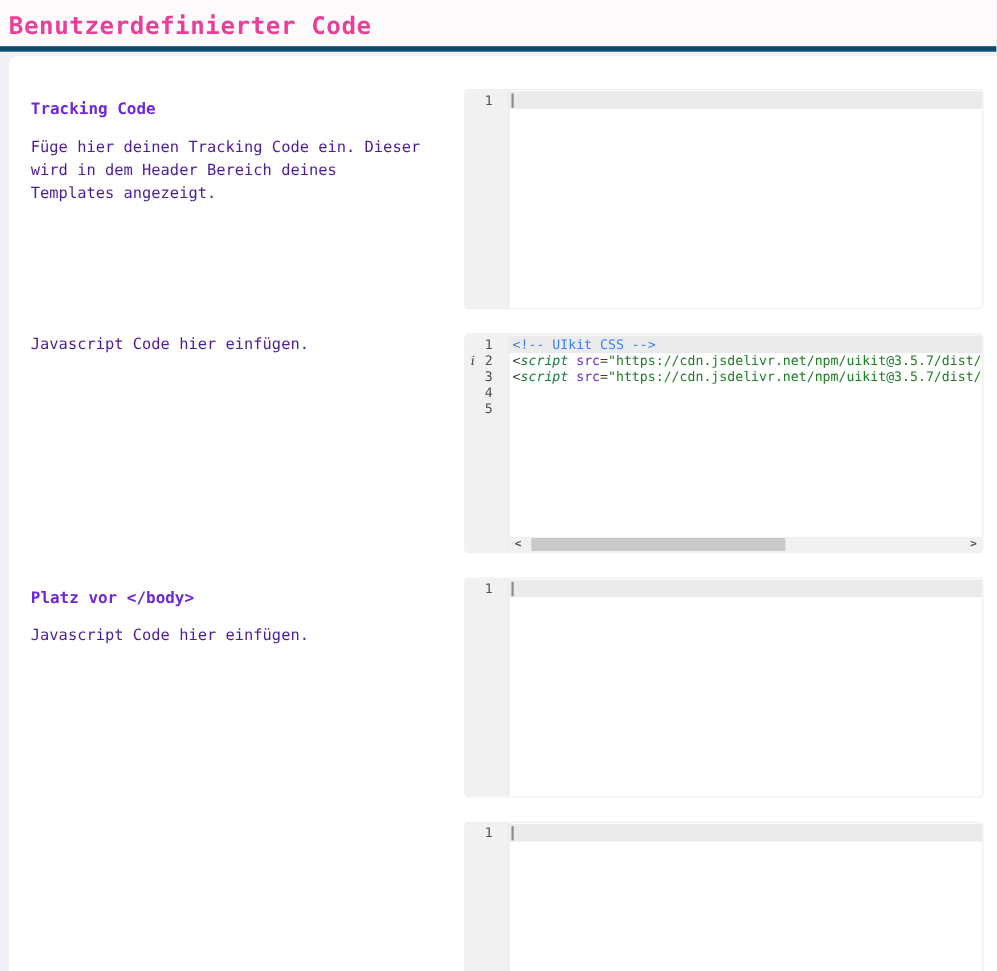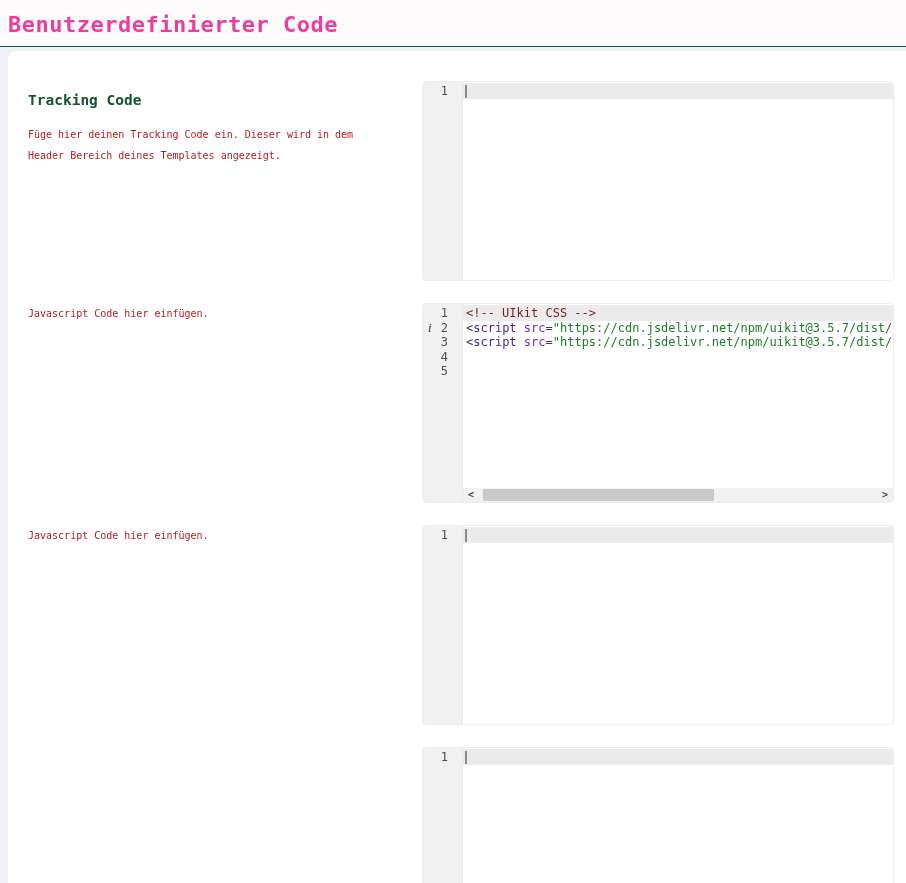--- a/index.html
+++ b/index.html
@@ -6,21 +6,21 @@
   html, body {
     margin: 0; padding: 0;
     width: 906px; height: 883px;
     overflow: hidden;
     font-family: "DejaVu Sans Mono", "Liberation Mono", monospace;
     background: #f3eff6;
   }
   
   .page-header {
     background: #fdfafc;
-    border-bottom: 1px solid #0c4a6e;
+    border-bottom: 5px solid #0c4a6e;
     padding: 13px 8px 9px 8px;
     height: 47px;
   }
   .page-title {
     margin: 0;
     font-size: 22px;
     font-weight: bold;
     letter-spacing: 0.5px;
     color: #e93f9a;
     line-height: 24px;
@@ -35,27 +35,27 @@
     padding: 30px 12px 24px 20px;
   }
   
   .section-row { display: flex; margin-bottom: 22px; }
   .left-col { width: 394px; flex: none; padding-right: 30px; }
   .sec-head {
     margin: 10px 0 15px 0;
     font-size: 14.5px;
     font-weight: bold;
     line-height: 18px;
-    color: #14532d;
+    color: #6d28d9;
   }
   .sec-desc {
     margin: 0;
-    font-size: 10px;
+    font-size: 14px;
     line-height: 21px;
-    color: #b91c1c;
+    color: #4c1d95;
     max-width: 362px;
   }
   .editor-col { flex: 1; min-width: 0; }
   
   .editor {
     position: relative;
     height: 200px;
     background: #ffffff;
     border: 1px solid #ededed;
     border-radius: 4px;
@@ -111,22 +111,22 @@
   }
   .code-line {
     position: relative;
     z-index: 1;
     height: 14.5px;
     line-height: 14.5px;
     font-size: 12px;
     white-space: pre;
     overflow: hidden;
   }
-  .tok-comment { color: #7f1d1d; }
-  .tok-tag     { color: #4c1d95; }
+  .tok-comment { color: #3b82f6; }
+  .tok-tag     { color: #15803d; font-style: italic; }
   .tok-attr    { color: #6d28d9; }
   .tok-bracket { color: #3a3a3a; }
   .tok-op      { color: #3a3a3a; }
   .tok-string  { color: #1d7f24; }
   .tok-plain   { color: #222222; }
   
   .hscroll {
     position: absolute;
     left: 40px; right: 0; bottom: 0;
     height: 14px;
@@ -210,20 +210,21 @@
                 <div class="hs-thumb" style="left: 1%; width: 58%;"></div>
               </div>
               <div class="hs-arrow">&gt;</div>
             </div>
           </div>
       </div>
     </div>
 
     <div class="section-row">
       <div class="left-col">
+        <h3 class="sec-head">Platz vor &lt;/body&gt;</h3>
         <p class="sec-desc">Javascript Code hier einfügen.</p>
       </div>
       <div class="editor-col">
         <div class="editor">
             <div class="gutter">
               <div class="ln">1</div>
             </div>
             <div class="ed-content">
               <div class="active-line"></div>
               <div class="caret"></div>

